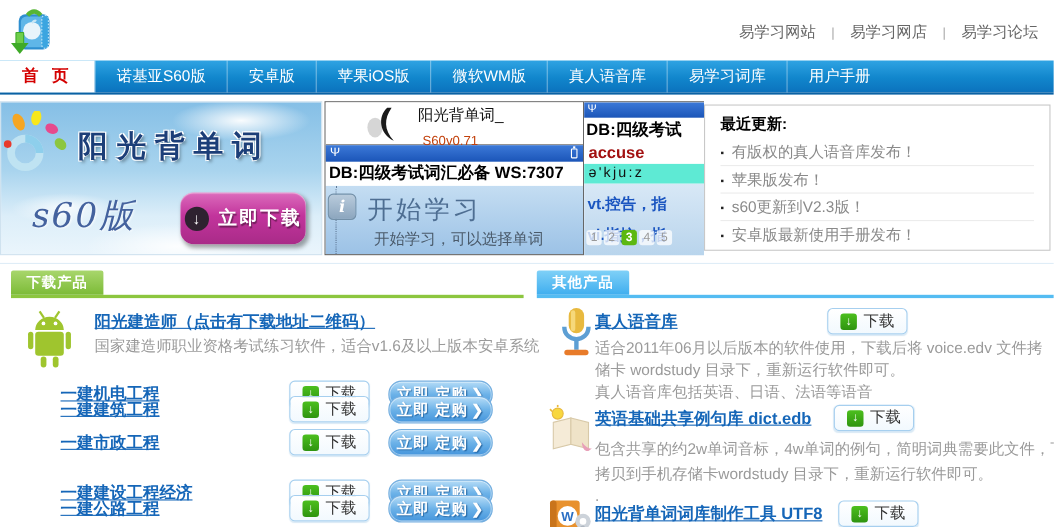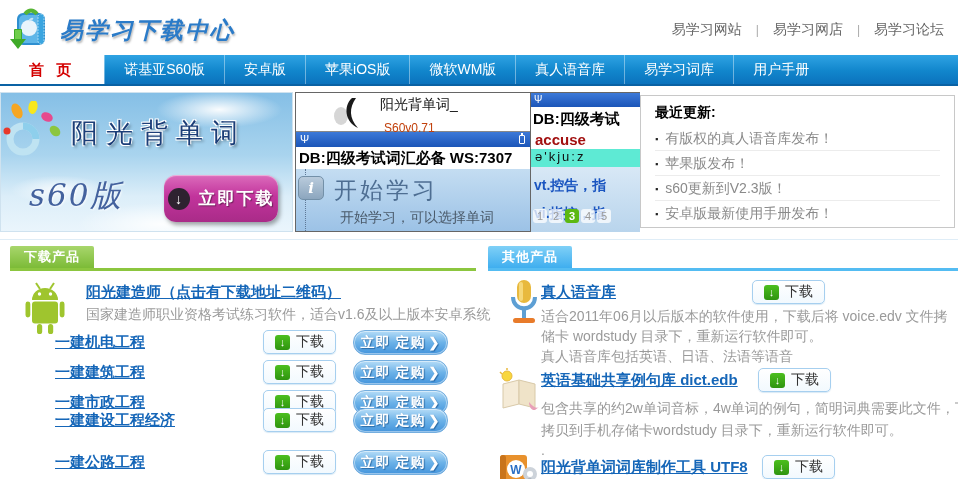--- a/index.html
+++ b/index.html
@@ -15,34 +15,34 @@
                 text-shadow:1px 2px 2px rgba(60,60,60,.35); }
   .top-links { position:absolute; right:14px; top:21px; font-size:14px; color:#666; }
   .top-links .lnk { cursor:pointer; }
   .top-links .pipe { color:#aaa; padding:0 14px; font-size:12px; }
 
   
   .nav { position:absolute; left:0; top:55px; width:958px; height:31px;
          background:linear-gradient(#2FA3E3,#1186CC 55%,#0B72BD);
          border-bottom:2px solid #0A62A4; display:flex; align-items:stretch; }
   .nav-home { background:#fff; color:#D40000; font-weight:bold; font-size:15px;
-              padding:0 29px; line-height:29px; letter-spacing:4px; }
+              padding:0 20px; line-height:29px; letter-spacing:4px; }
   .nav-item { color:#fff; font-size:14px; line-height:29px; padding:0 19px;
               border-left:1px solid rgba(255,255,255,.4); cursor:pointer; white-space:nowrap; }
 
   
   .banner { position:absolute; left:0; top:92px; width:293px; height:140px; overflow:hidden;
             background:
               radial-gradient(ellipse 90px 26px at 75% 12%, rgba(255,255,255,.95), rgba(255,255,255,0) 70%),
               radial-gradient(ellipse 70px 20px at 20% 70%, rgba(255,255,255,.8), rgba(255,255,255,0) 70%),
               radial-gradient(ellipse 120px 30px at 55% 95%, rgba(255,255,255,.9), rgba(255,255,255,0) 70%),
               linear-gradient(#85BFE6,#A9D4EE 45%,#DCEEF9 75%,#EAF5FC);
             border:1px solid #cfe2ef; }
   .banner-flower { position:absolute; left:2px; top:8px; }
-  .banner-title { position:absolute; left:70px; top:22px; width:220px; font-size:27px; font-weight:normal;
+  .banner-title { position:absolute; left:70px; top:22px; width:220px; font-size:27px; font-weight:bold;
                   color:#1C3E78; letter-spacing:8px; white-space:nowrap;
                   text-shadow:-1px -1px 0 #fff, 1px -1px 0 #fff, -1px 1px 0 #fff, 2px 2px 3px rgba(0,0,0,.35); }
   .banner-edition { position:absolute; left:28px; top:82px; font-family:"DejaVu Serif", serif;
                     font-style:italic; font-size:31px; color:#44629E; letter-spacing:2px;
                     text-shadow:1px 1px 2px rgba(255,255,255,.8); }
   .banner-btn { position:absolute; left:163px; top:82px; width:114px; height:47px; border-radius:12px;
                 background:linear-gradient(#DC6CBC,#C2349C 45%,#A92B88);
                 box-shadow:2px 3px 4px rgba(0,0,0,.35), inset 0 1px 1px rgba(255,255,255,.5);
                 display:flex; align-items:center; justify-content:center; gap:9px; cursor:pointer; }
   .banner-btn .circ { width:22px; height:22px; border-radius:50%; background:#2E2230; color:#fff;
@@ -153,21 +153,20 @@
         <rect x="11" y="10" width="24" height="28" rx="5" fill="#5FB6E8"></rect>
         <rect x="30" y="9" width="6" height="30" rx="3" fill="#3BA5E0" stroke="#BFE4F5" stroke-width="1" stroke-dasharray="1.5 1.5"></rect>
         <path d="M17 9 q6 -7 12 0" fill="none" stroke="#57B534" stroke-width="4"></path>
         <circle cx="21" cy="23" r="8" fill="#E8F4FB"></circle>
         <path d="M21 16 q2 -3 4 -2" fill="none" stroke="#C8E6F5" stroke-width="2"></path>
         <rect x="6" y="24" width="8" height="12" fill="#3FAA28" rx="1"></rect>
         <path d="M2 34 h16 l-8 10 z" fill="#3FAA28"></path>
         <path d="M7 25 h6 v9 h-6 z" fill="#6FCE4A"></path>
       </svg>
     </span>
-    <span class="logo-title">易学习下载中心</span>
     <span class="top-links">
       <span class="lnk">易学习网站</span><span class="pipe">|</span><span class="lnk">易学习网店</span><span class="pipe">|</span><span class="lnk">易学习论坛</span>
     </span>
   </div>
 
   <div class="nav">
     <div class="nav-home">首 页</div>
     <div class="nav-item">诺基亚S60版</div>
     <div class="nav-item">安卓版</div>
     <div class="nav-item">苹果iOS版</div>
@@ -269,21 +268,21 @@
       </g>
       <line x1="22" y1="3" x2="26" y2="9" stroke="#9FC52E" stroke-width="2"></line>
       <line x1="40" y1="3" x2="36" y2="9" stroke="#9FC52E" stroke-width="2"></line>
       <circle cx="25.5" cy="14" r="1.7" fill="#fff"></circle>
       <circle cx="36.5" cy="14" r="1.7" fill="#fff"></circle>
     </svg>
   </span>
   <a class="prod-title">阳光建造师（点击有下载地址二维码）</a>
   <div class="prod-desc">国家建造师职业资格考试练习软件，适合v1.6及以上版本安卓系统</div>
 
-  <div class="dl-row" style="top:330px">
+  <div class="dl-row" style="top:346px">
     <a class="dl-link">一建机电工程</a>
     <span class="btn-download">
         <span class="dlicon">↓</span>
         <span class="dllbl">下载</span>
       </span>
     <span class="btn-order"><span>立即 定购</span><span class="arr">❯</span></span>
   </div>
   <div class="dl-row" style="top:360px">
     <a class="dl-link">一建建筑工程</a>
     <span class="btn-download">
@@ -293,21 +292,21 @@
     <span class="btn-order"><span>立即 定购</span><span class="arr">❯</span></span>
   </div>
   <div class="dl-row" style="top:390px">
     <a class="dl-link">一建市政工程</a>
     <span class="btn-download">
         <span class="dlicon">↓</span>
         <span class="dllbl">下载</span>
       </span>
     <span class="btn-order"><span>立即 定购</span><span class="arr">❯</span></span>
   </div>
-  <div class="dl-row" style="top:408px">
+  <div class="dl-row" style="top:436px">
     <a class="dl-link">一建建设工程经济</a>
     <span class="btn-download">
         <span class="dlicon">↓</span>
         <span class="dllbl">下载</span>
       </span>
     <span class="btn-order"><span>立即 定购</span><span class="arr">❯</span></span>
   </div>
   <div class="dl-row" style="top:450px">
     <a class="dl-link">一建公路工程</a>
     <span class="btn-download">

